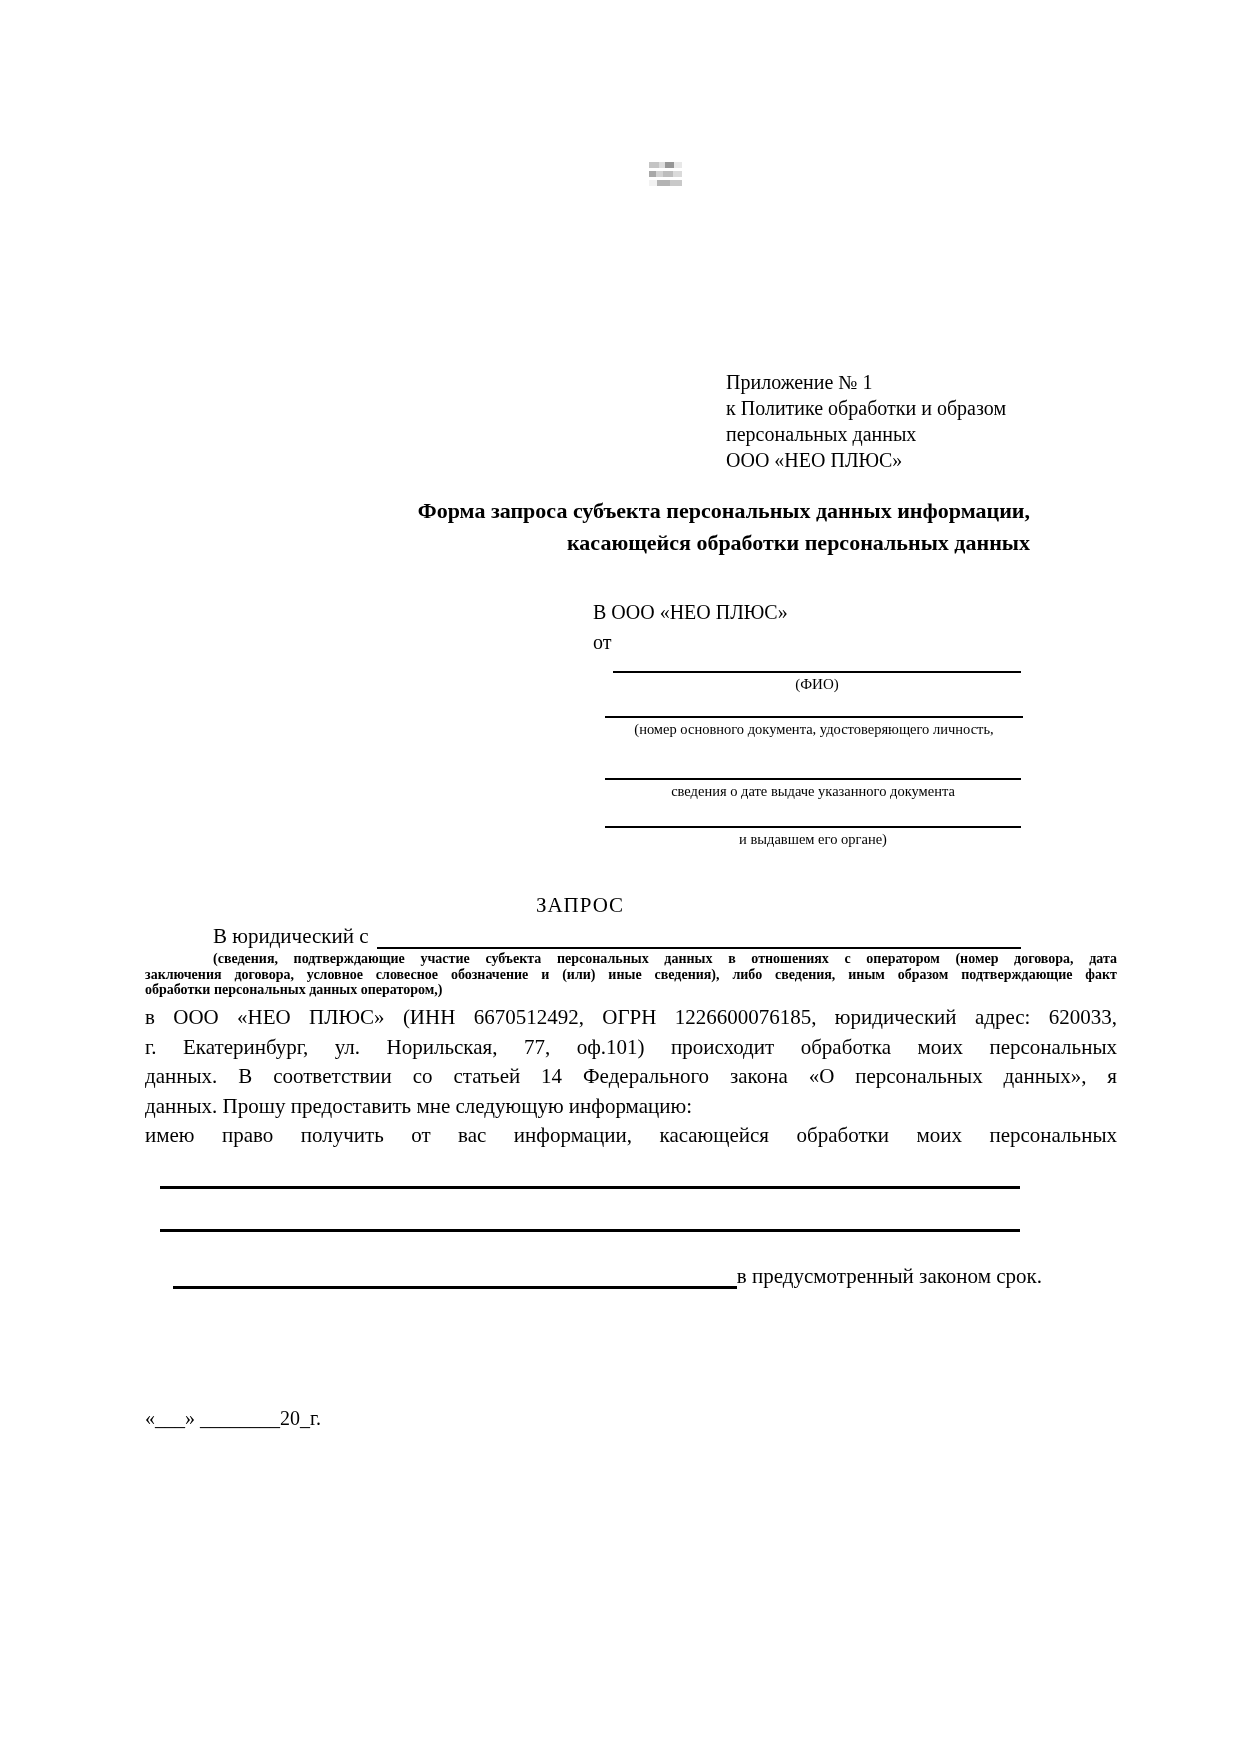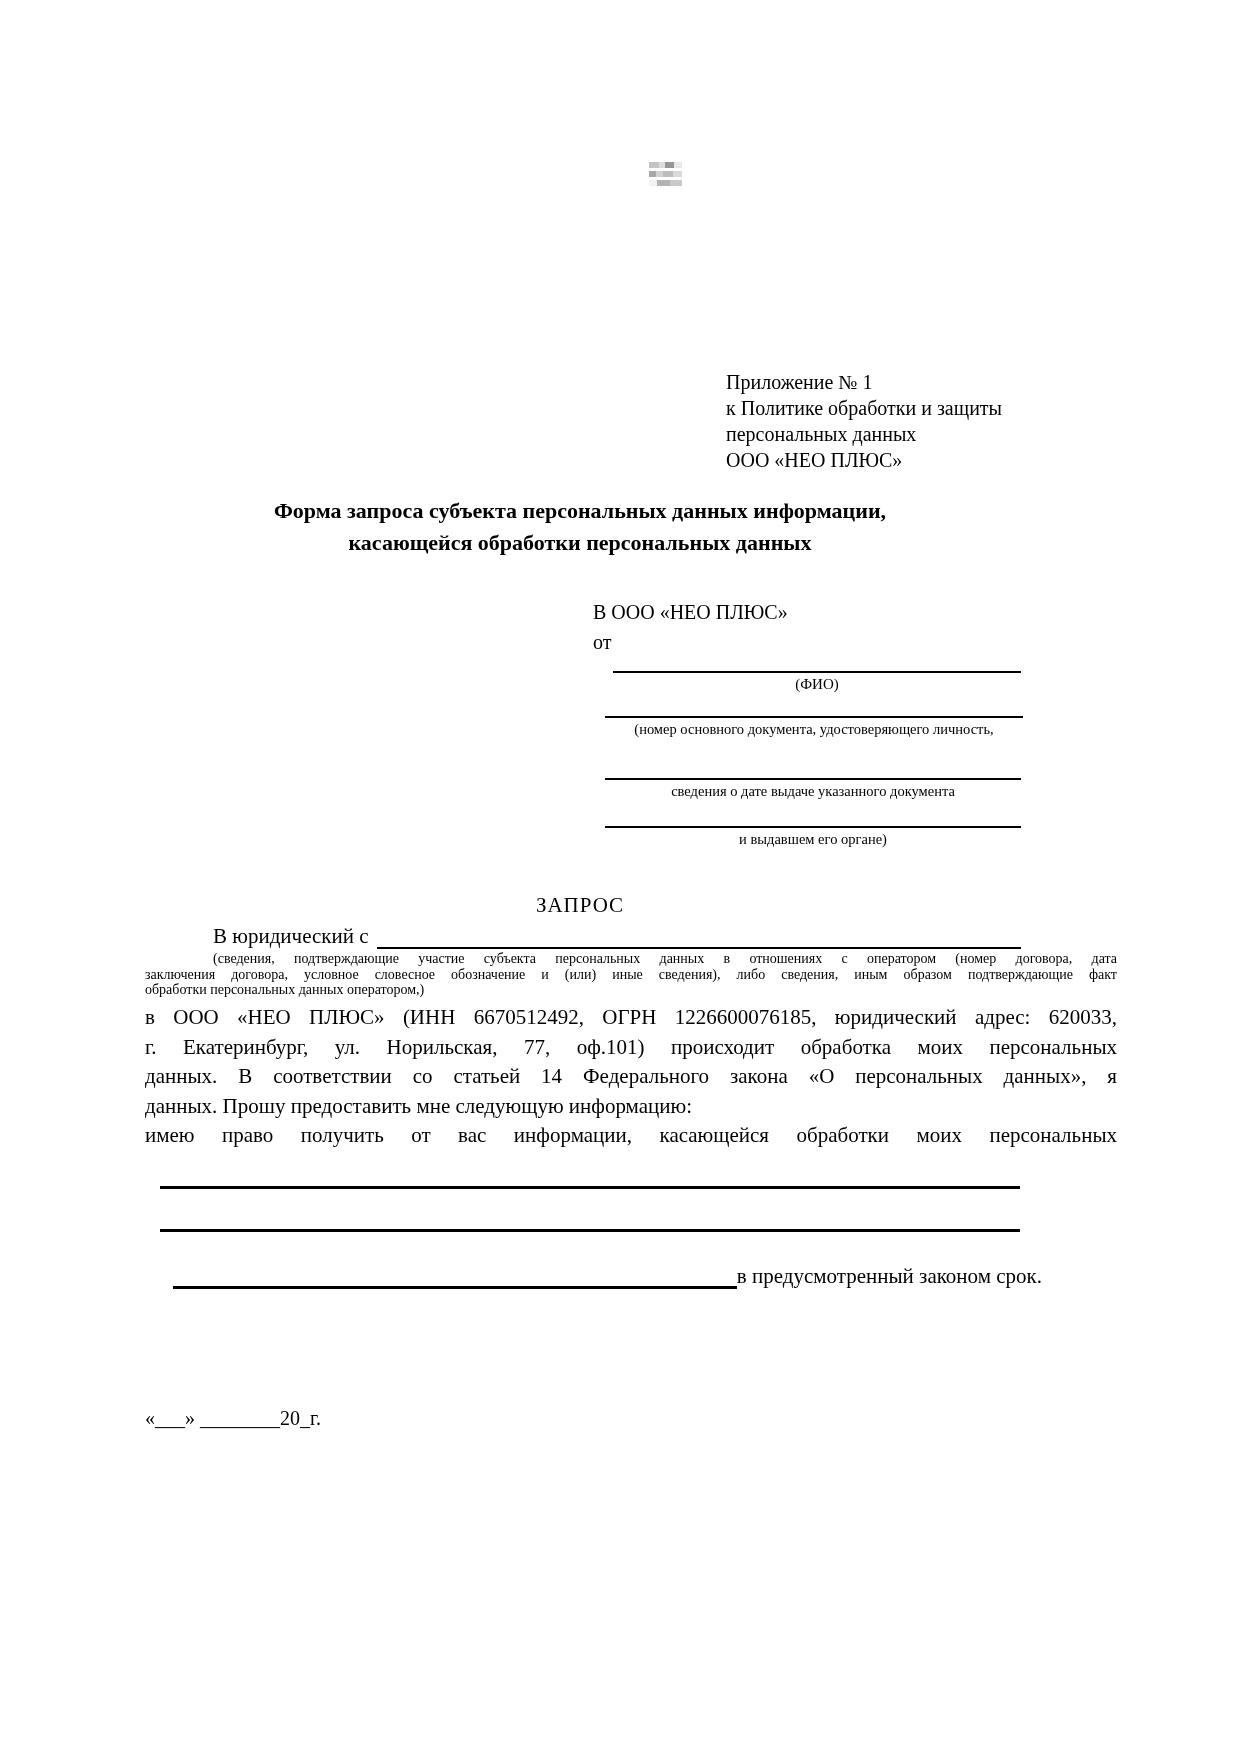--- a/index.html
+++ b/index.html
@@ -16,21 +16,21 @@
 
   
   .logo{position:absolute;left:649px;top:119px;width:33px;height:24px;display:flex;flex-direction:column;justify-content:space-between;}
   .logo .r{display:flex;height:6px;width:100%;}
   .logo .r span{display:block;height:100%;}
 
   
   .annex{position:absolute;left:726px;top:326px;font-size:20px;line-height:26px;white-space:nowrap;}
 
   
-  .title{position:absolute;left:130px;top:452px;width:900px;text-align:center;font-weight:bold;font-size:22px;line-height:32px;}
+  .title{position:absolute;left:130px;top:452px;width:900px;text-align:right;font-weight:bold;font-size:22px;line-height:32px;}
 
   
   .addr-to{position:absolute;left:593px;top:558px;font-size:20px;white-space:nowrap;}
   .addr-from{position:absolute;left:593px;top:588px;font-size:20px;}
 
   .uline{position:absolute;border-bottom:2px solid #000;}
   .u1{left:613px;top:600px;width:408px;height:28px;}
   .u2{left:605px;top:645px;width:418px;height:28px;}
   .u3{left:605px;top:707px;width:416px;height:28px;}
   .u4{left:605px;top:755px;width:416px;height:28px;}
@@ -41,21 +41,21 @@
   .cap3{left:605px;top:740px;width:416px;font-size:14.5px;}
   .cap4{left:605px;top:788px;width:416px;font-size:14.5px;}
 
   
   .zapros{position:absolute;left:130px;top:850px;width:900px;text-align:center;font-size:21px;letter-spacing:1px;}
   .intro{position:absolute;left:213px;top:880px;width:808px;display:flex;align-items:flex-end;height:26px;font-size:21px;}
   .intro .txt{white-space:nowrap;}
   .intro .fill{flex:1;border-bottom:2px solid #000;height:100%;margin-left:8px;}
 
   .footnote{position:absolute;left:145px;top:908px;width:972px;font-size:14px;line-height:15.5px;}
-  .fn-line{text-align:justify;text-align-last:justify;}
+  .fn-line{text-align:justify;text-align-last:justify;font-weight:bold;}
   .fn-line.first{text-indent:68px;}
   .fn-line.last{text-align-last:left;}
 
   .body-par{position:absolute;left:145px;top:960px;width:972px;font-size:21px;line-height:29.5px;}
   .bp-line{text-align:justify;text-align-last:justify;}
   .bp-line.last{text-align-last:left;}
 
   .blank{position:absolute;left:160px;width:860px;border-top:3px solid #000;height:0;}
   .blank1{top:1143px;}
   .blank2{top:1186px;}
@@ -90,21 +90,21 @@
       </div>
     <div class="r">
         <span style="width:8px;background:#f2f2f2"></span>
         <span style="width:13px;background:#b3b3b3"></span>
         <span style="width:12px;background:#c9c9c9"></span>
       </div>
   </div>
 
   <div class="annex">
     <div>Приложение № 1</div>
-    <div>к Политике обработки и защиты</div>
+    <div>к Политике обработки и образом</div>
     <div>персональных данных</div>
     <div>ООО «НЕО ПЛЮС»</div>
   </div>
 
   <div class="title">
     <div>Форма запроса субъекта персональных данных информации,</div>
     <div>касающейся обработки персональных данных</div>
   </div>
 
   <div class="addr-to">В ООО «НЕО ПЛЮС»</div>

